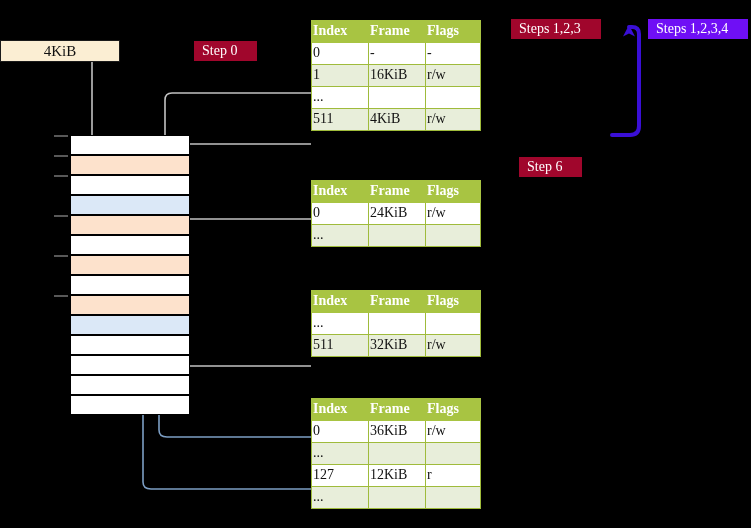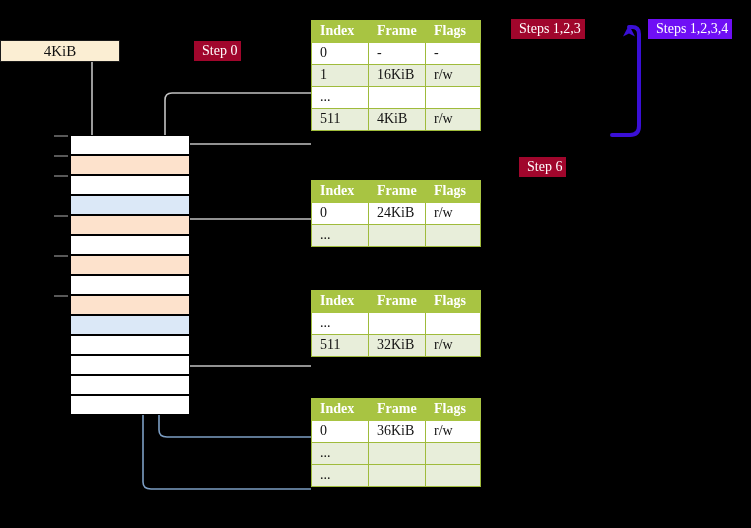--- a/index.html
+++ b/index.html
@@ -46,21 +46,21 @@
   }
 
   
   .badge {
     position: absolute;
     display: flex;
     align-items: center;
     justify-content: center;
     font-size: 14px;
     color: #ffffff;
-    padding: 2px 4px 3px 8px;
+    padding: 2px 20px 3px 8px;
     box-sizing: border-box;
     white-space: nowrap;
     line-height: 1.1;
   }
   .badge-crimson { background: #a0062c; }
   .badge-violet  { background: #6f0ff5; }
 
   #badge-step0       { left: 194px; top: 41px; }
   #badge-step123     { left: 511px; top: 19px; }
   #badge-step1234    { left: 648px; top: 19px; justify-content: flex-end; }
@@ -98,21 +98,21 @@
   .ptable {
     position: absolute;
     border-collapse: collapse;
     font-size: 14px;
     color: #111111;
     background: #ffffff;
     table-layout: fixed;
   }
   .ptable th, .ptable td {
     border: 1px solid #9fbb3b;
-    padding: 2px 5px 3px 8px;
+    padding: 2px 5px 3px 1px;
     height: 20px;
     box-sizing: border-box;
     text-align: left;
     font-weight: normal;
     overflow: hidden;
     white-space: nowrap;
   }
   .ptable th {
     background: #a8c442;
     color: #ffffff;
@@ -330,20 +330,25 @@
         <tr>
           <td>0</td>
           <td>36KiB</td>
           <td>r/w</td>
         </tr>
         <tr class="alt">
           <td>...</td>
           <td></td>
           <td></td>
         </tr>
+        <tr>
+          <td>127</td>
+          <td>12KiB</td>
+          <td>r</td>
+        </tr>
         <tr class="alt">
           <td>...</td>
           <td></td>
           <td></td>
         </tr>
       </tbody>
   </table>
 
 </div>
 

